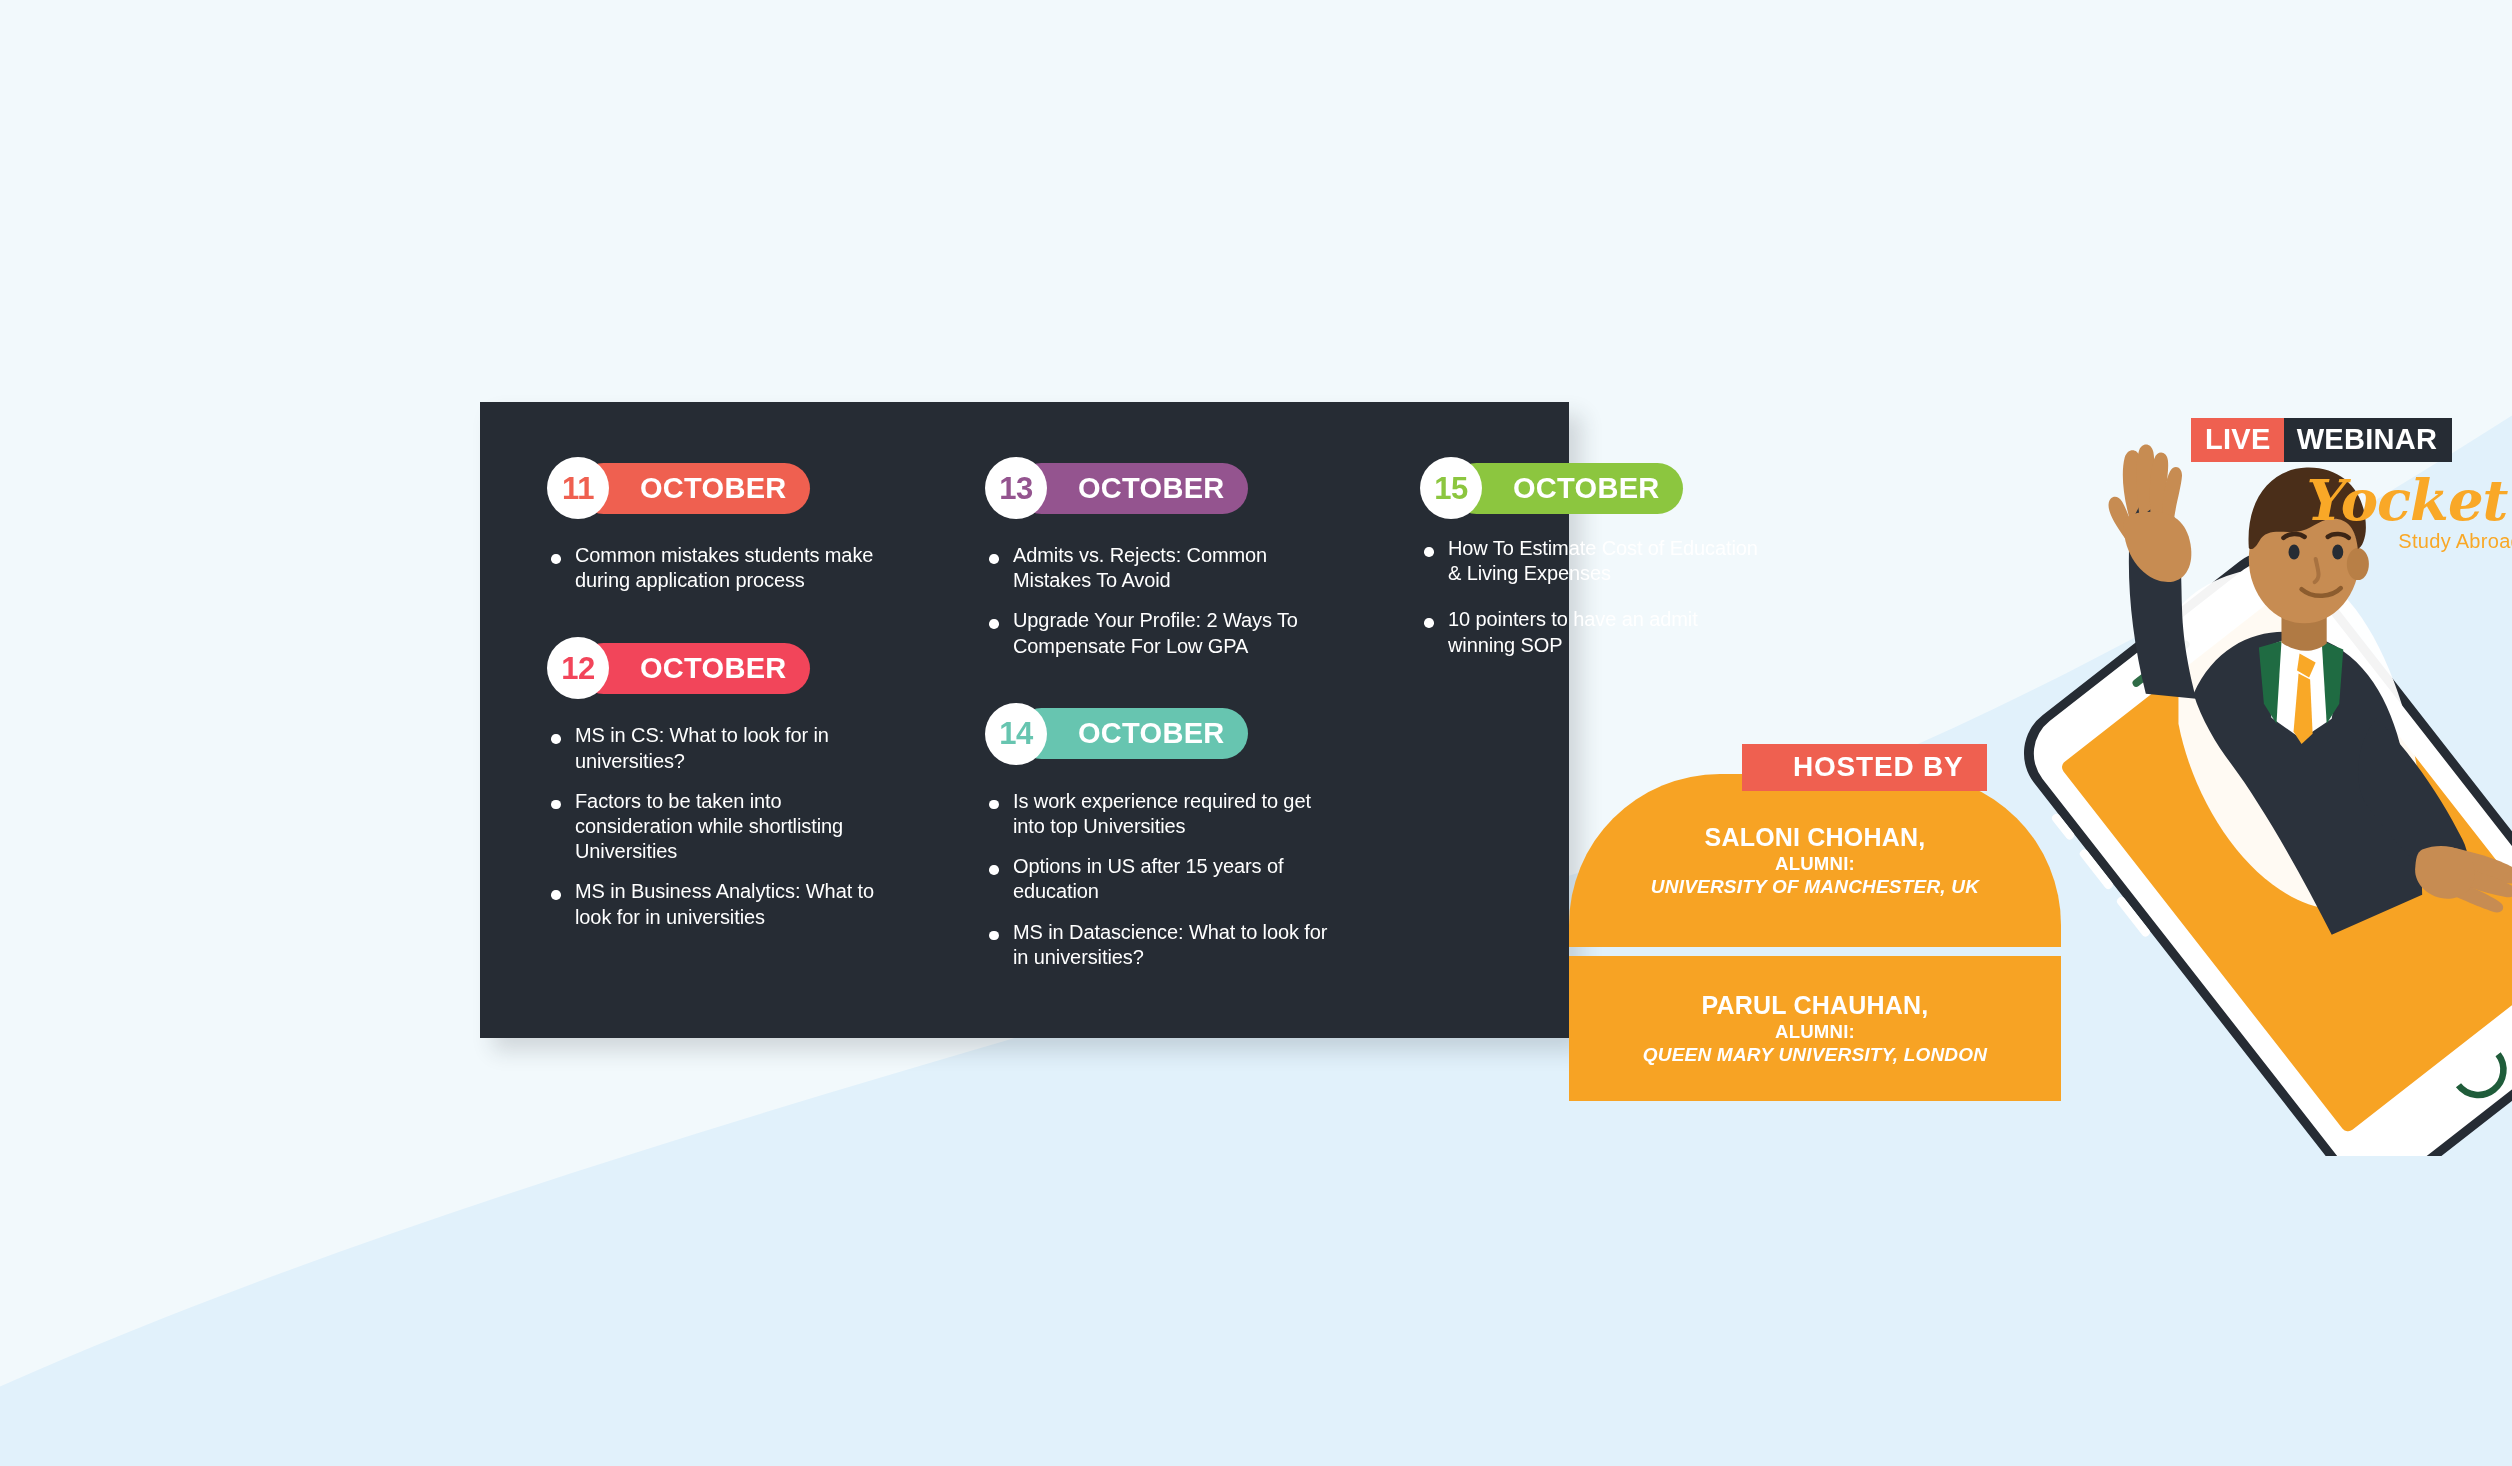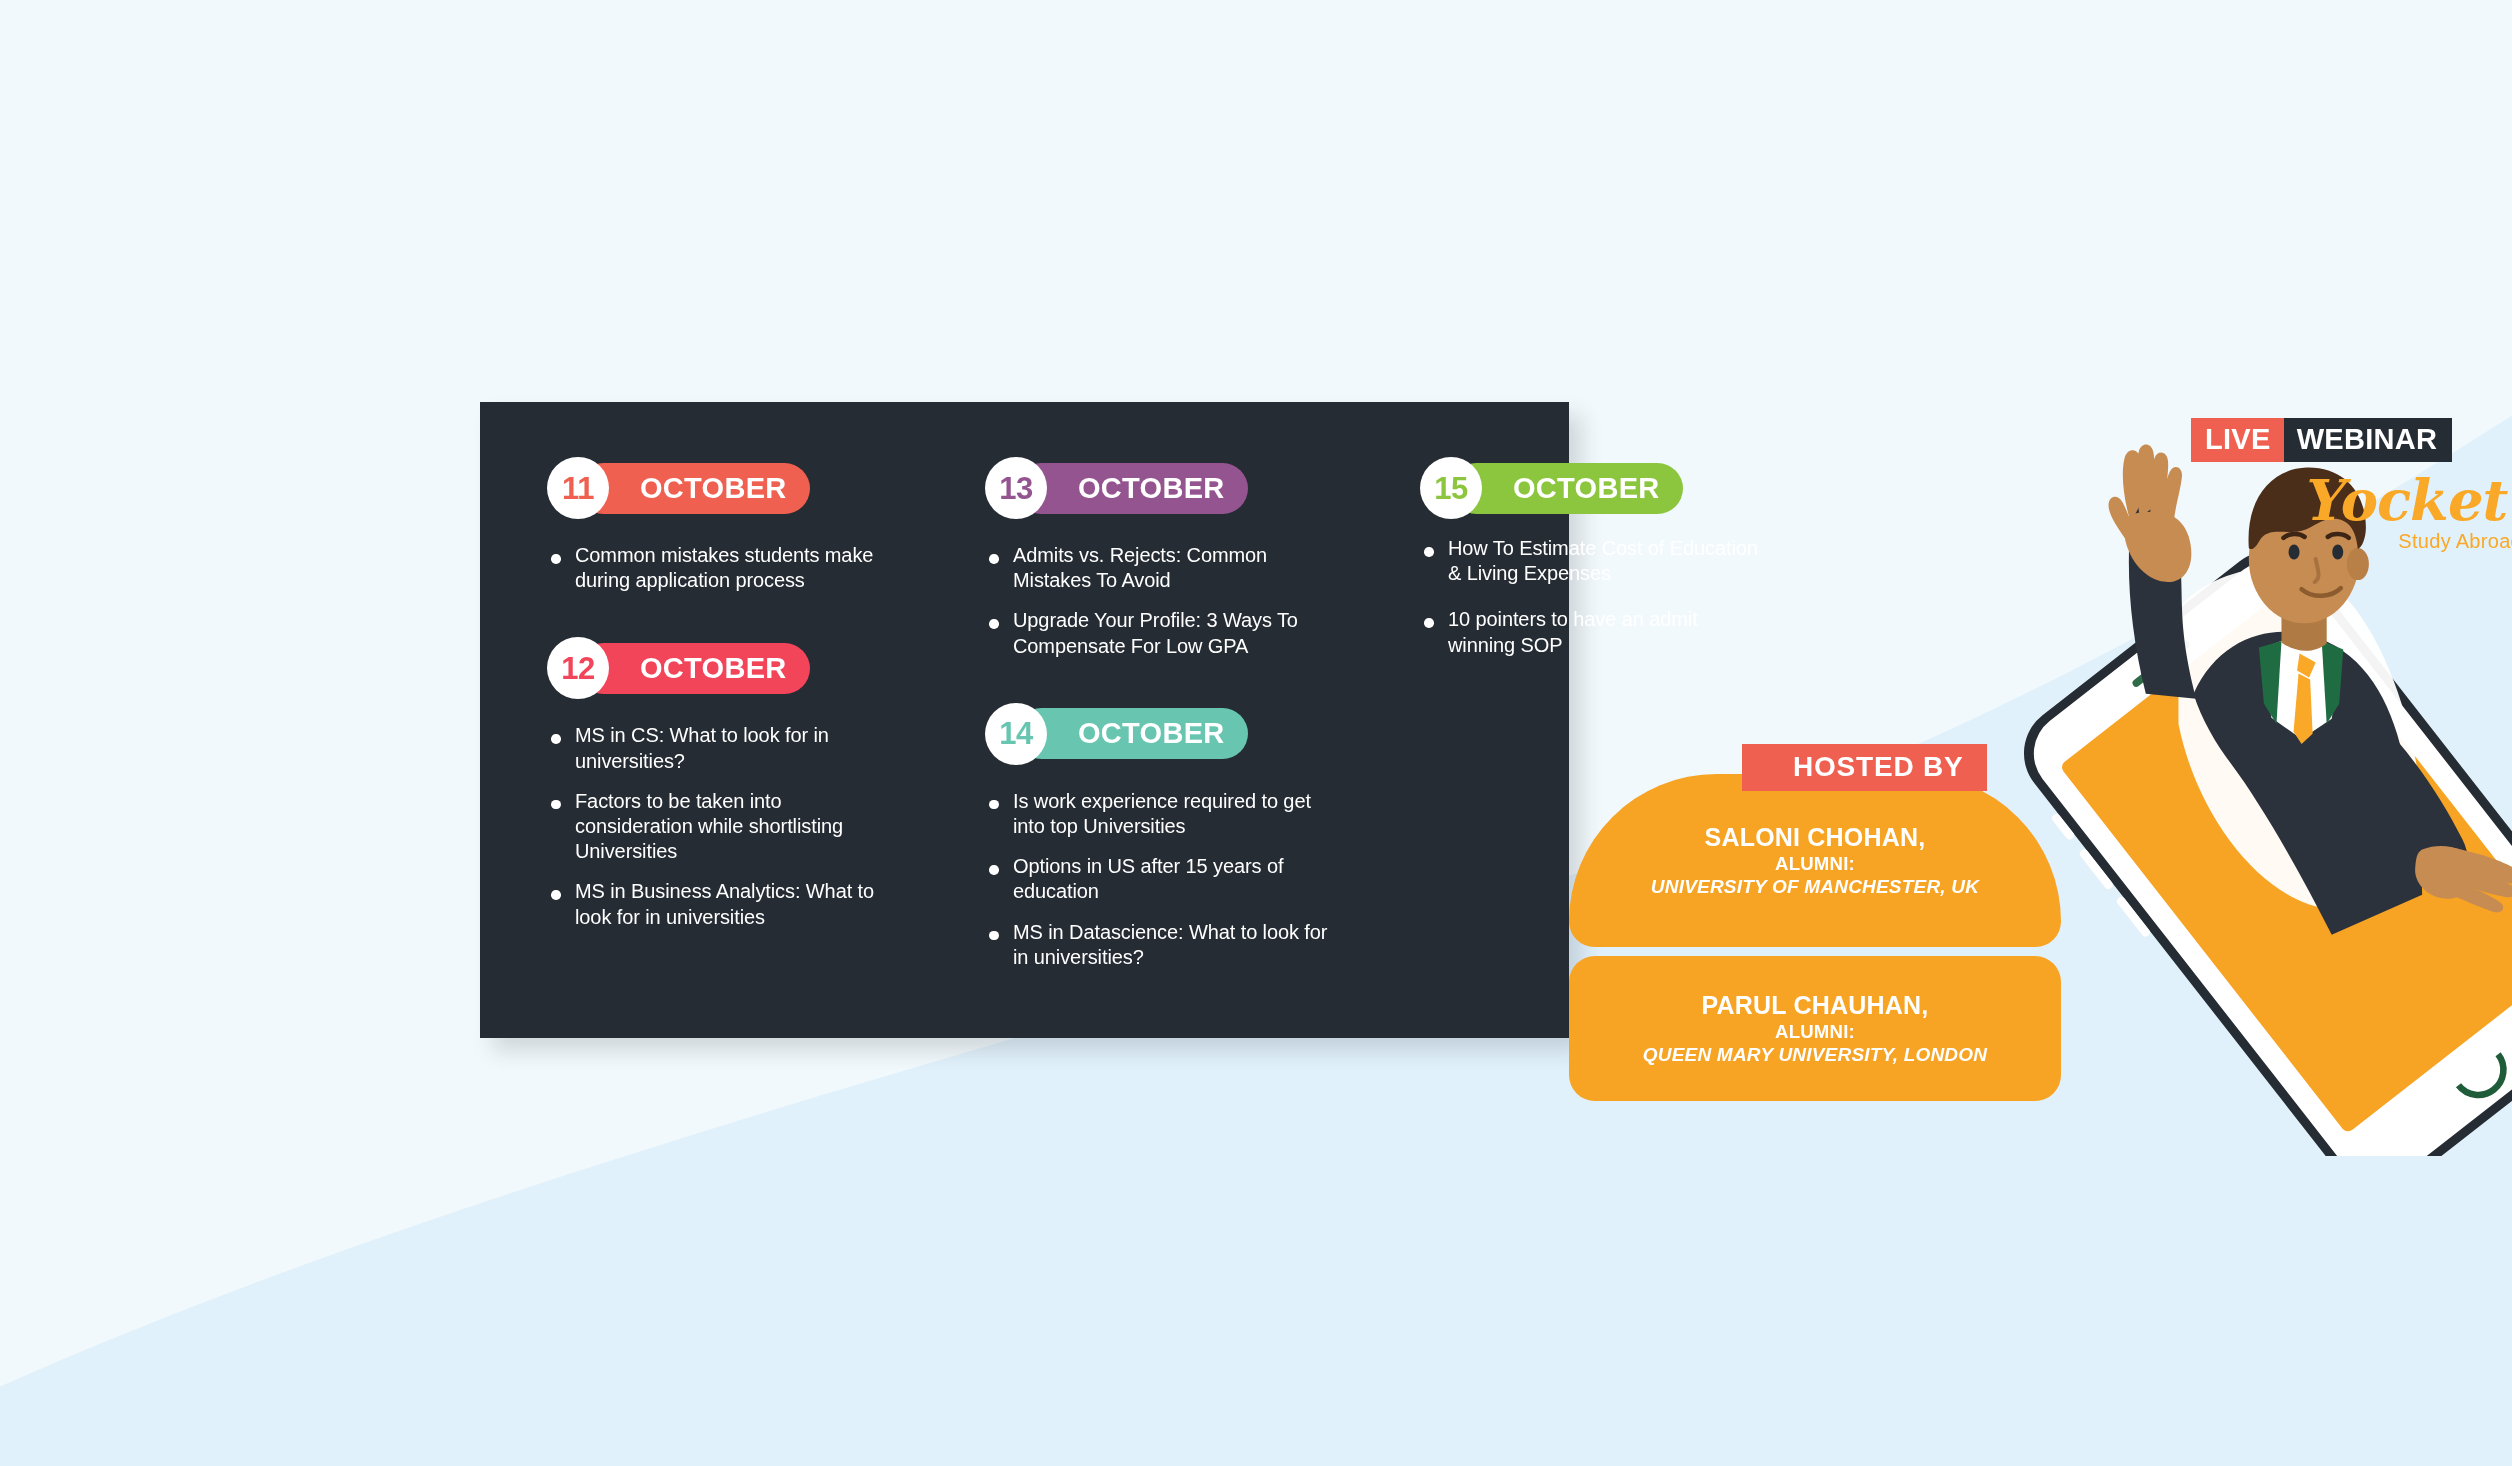--- a/index.html
+++ b/index.html
@@ -132,21 +132,20 @@
   .host-panel {
     position: absolute;
     left: 0;
     width: 492px;
     background: #f7a324;
     box-sizing: border-box;
     display: flex;
     flex-direction: column;
     align-items: center;
     justify-content: center;
-    border-radius: 26px;
   }
   #host-panel-1 {
     top: 0;
     height: 173px;
     border-top-left-radius: 151px;
     border-top-right-radius: 151px;
   }
   #host-panel-2 {
     top: 182px;
     height: 145px;
@@ -307,21 +306,21 @@
       <div class="badge-pill" id="pill-13" style="background: rgb(148, 84, 143);">
         <span class="badge-pill-label">OCTOBER</span>
       </div>
       <div class="badge-circle">
         <span class="badge-day" id="day-13" style="color: rgb(148, 84, 143);">13</span>
       </div>
     </div>
 
     <ul class="topic-list group-list-gap">
       <li class="topic-item">Admits vs. Rejects: Common Mistakes To Avoid</li>
-      <li class="topic-item">Upgrade Your Profile: 3 Ways To Compensate For Low GPA</li>
+      <li class="topic-item">Upgrade Your Profile: 2 Ways To Compensate For Low GPA</li>
     </ul>
 
     <div class="date-badge second-badge-gap">
       <div class="badge-pill" id="pill-14" style="background: rgb(103, 197, 176);">
         <span class="badge-pill-label">OCTOBER</span>
       </div>
       <div class="badge-circle">
         <span class="badge-day" id="day-14" style="color: rgb(103, 197, 176);">14</span>
       </div>
     </div>

